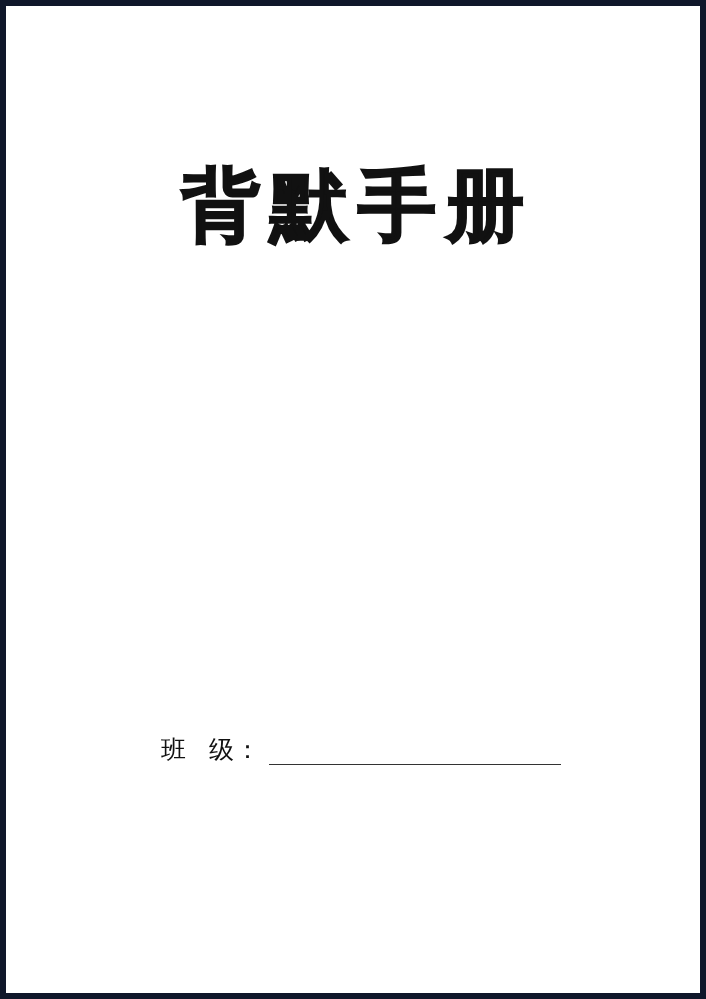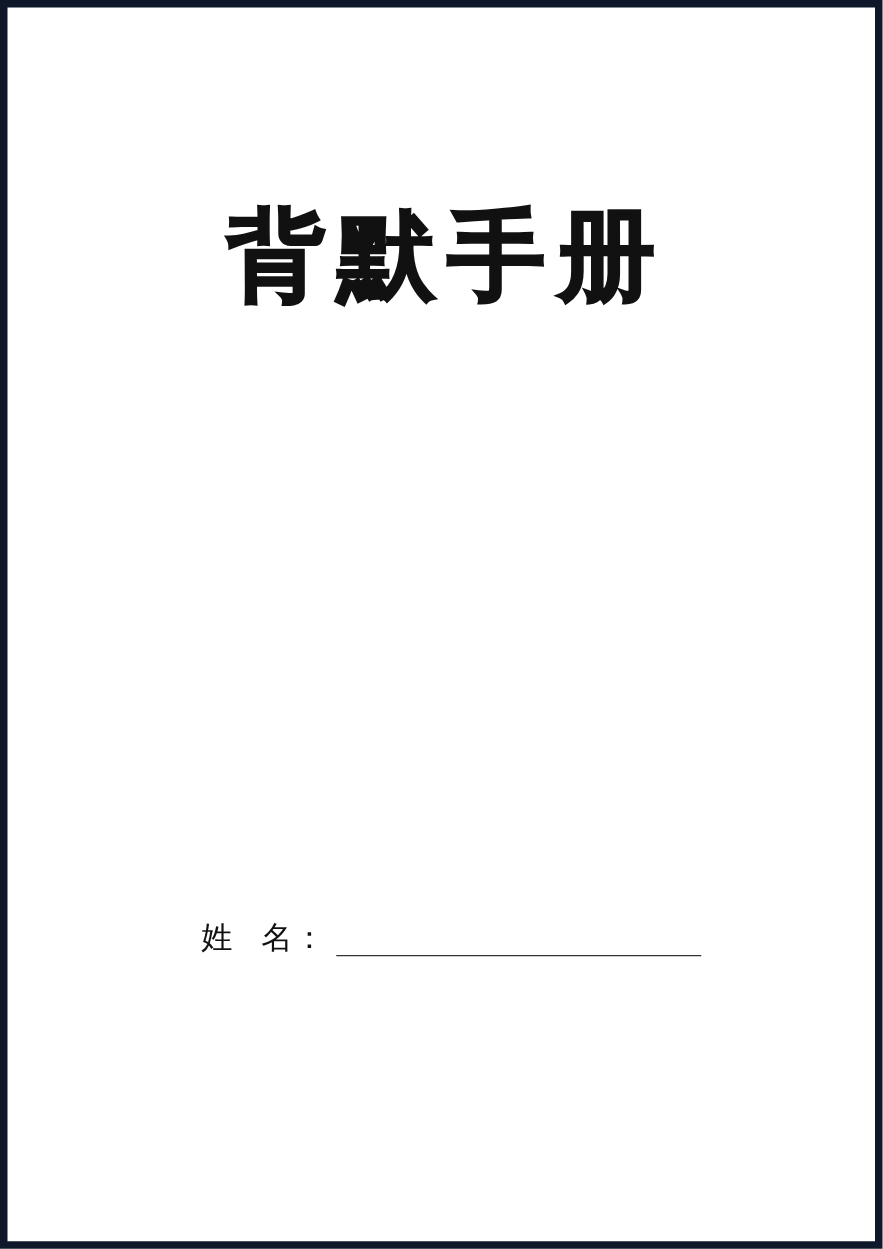--- a/index.html
+++ b/index.html
@@ -92,22 +92,22 @@
 <body>
 
 <div class="page">
 
   <div class="title-block">
     <h1 class="doc-title">背默手册</h1>
   </div>
 
   <div class="fields">
 
-
     <div class="field-row">
-      <span class="field-label"><span>姓</span><span class="sp"></span><span>名：</span></span>
+      <span class="field-label"><span>班</span><span class="sp"></span><span>级：</span></span>
       <span class="field-line"><span class="field-value"></span></span>
     </div>
+
 
 
   </div>
 
 </div>
 
 </body></html>

